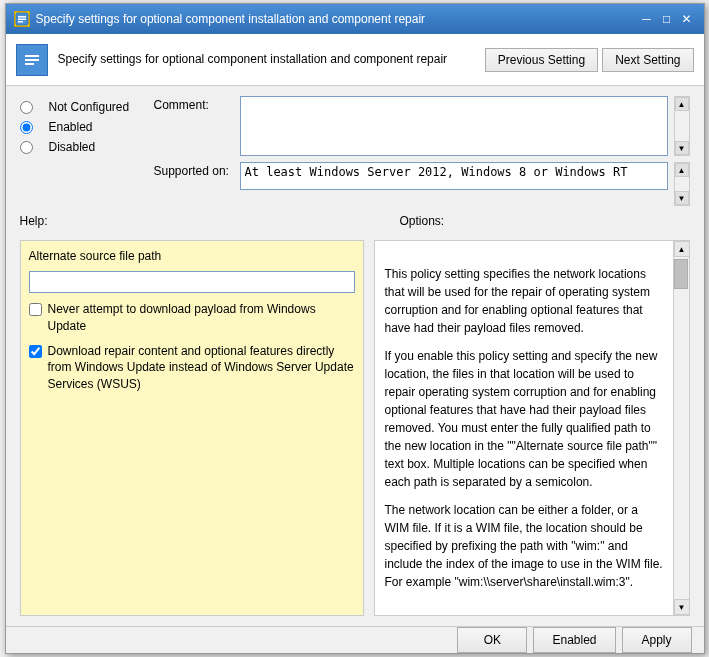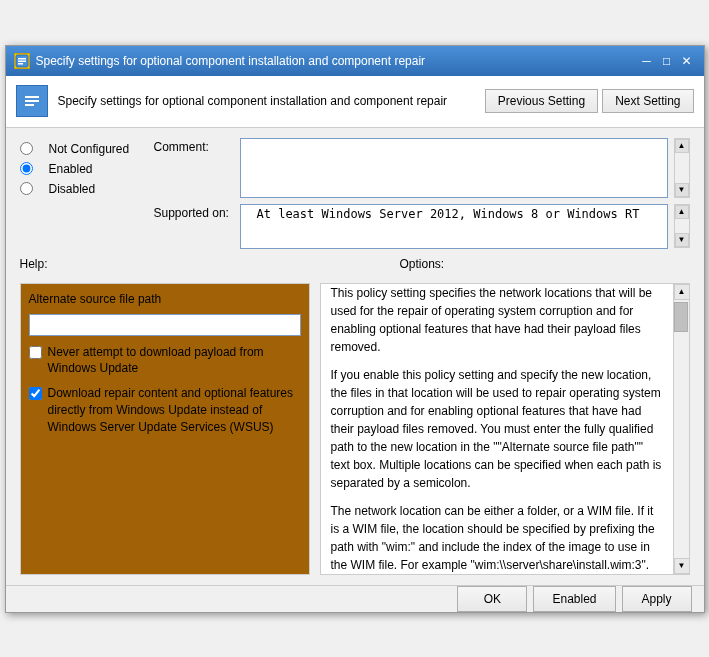--- a/index.html
+++ b/index.html
@@ -164,44 +164,44 @@
       height: 60px;
       border: 1px solid #7a9cc5;
       background: white;
       resize: none;
       font-size: 12px;
       padding: 2px 4px;
       outline: none;
     }
     .supported-box {
       flex: 1;
-      height: 45px;
+      height: 28px;
       border: 1px solid #7a9cc5;
       background: white;
       resize: none;
       font-size: 12px;
-      padding: 2px 16px;
+      padding: 2px 4px;
       outline: none;
     }
 
     .lower-section {
       display: flex;
       gap: 10px;
       flex: 1;
     }
     .section-label {
       font-size: 12px;
       font-weight: normal;
       color: #000;
       margin-bottom: 4px;
     }
     .options-panel {
-      width: 290px;
+      width: 344px;
       border: 1px solid #ccc;
-      background: #a16207;
+      background: #fef9c3;
       padding: 8px;
       display: flex;
       flex-direction: column;
       gap: 8px;
     }
     .alt-source-label {
       font-size: 12px;
       color: #000;
     }
     .alt-source-input {
@@ -228,21 +228,21 @@
     }
 
     .help-panel {
       flex: 1;
       border: 1px solid #ccc;
       background: white;
       overflow-y: auto;
       position: relative;
     }
     .help-content {
-      padding: 0 10px;
+      padding: 24px 10px;
       font-size: 12px;
       line-height: 1.5;
       color: #000;
     }
     .help-content p {
       margin-bottom: 10px;
     }
     .help-content p:last-child {
       margin-bottom: 0;
     }

